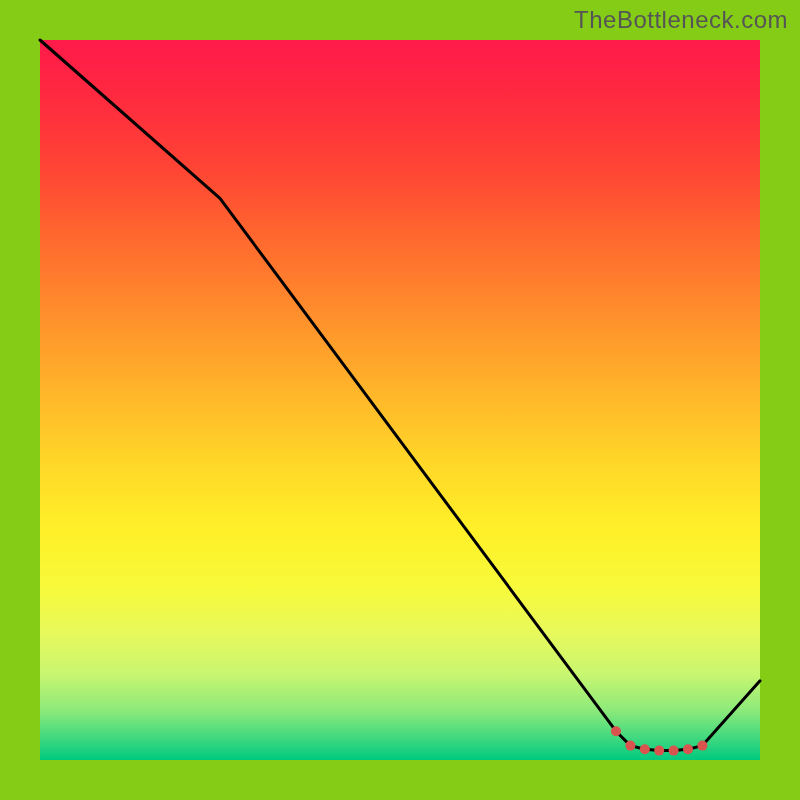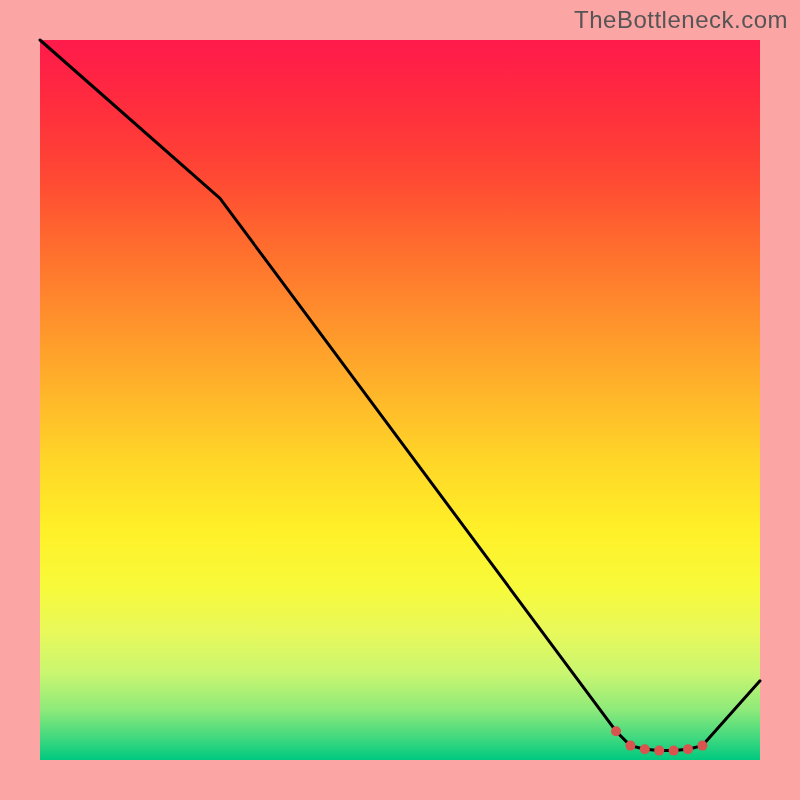--- a/index.html
+++ b/index.html
@@ -8,21 +8,21 @@
     width: 800px;
     height: 800px;
     background: #000;
     overflow: hidden;
     font-family: Arial, Helvetica, sans-serif;
   }
   .frame {
     position: relative;
     width: 800px;
     height: 800px;
-    background: #fca5a5;
+    background: #84cc16;
     text-align: right;
   }
   .watermark {
     position: absolute;
     top: 6px;
     right: 12px;
     color: #555;
     font-size: 24px;
     font-weight: 500;
     letter-spacing: 0.5px;

